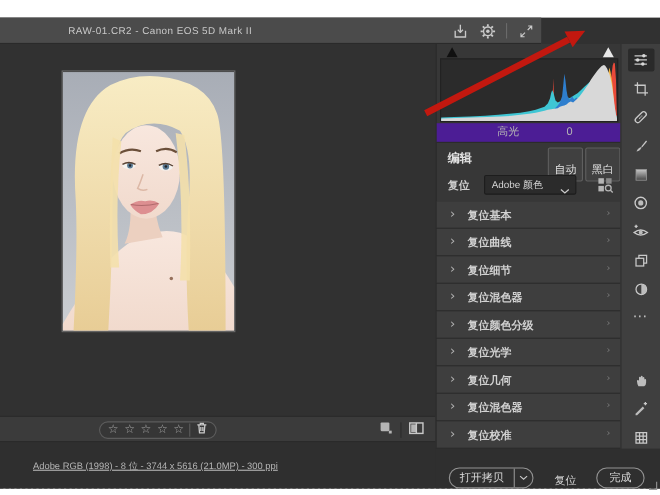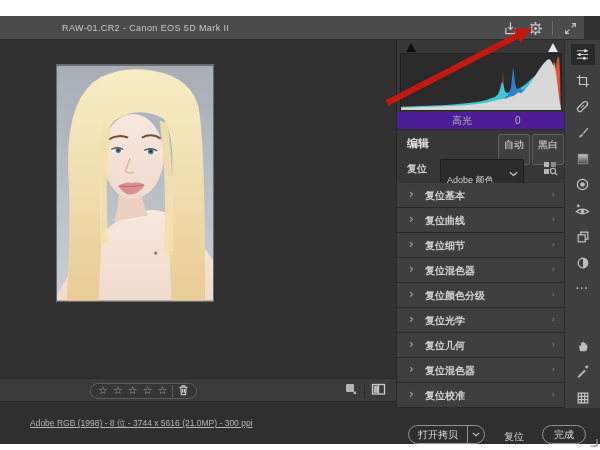--- a/index.html
+++ b/index.html
@@ -1,21 +1,21 @@
 <!DOCTYPE html>
 <html><head>
 <meta charset="utf-8">
 <style>
   * { margin:0; padding:0; box-sizing:border-box; }
   body { background:#fff; font-family:"Liberation Sans", sans-serif; }
   .page { position:relative; width:600px; height:450px; background:#ffffff; overflow:hidden; }
   .app { position:absolute; left:0; top:16px; width:600px; height:428px; background:#313131; border-bottom:1px dashed #3a3a3a; }
 
   
-  .topbar { position:absolute; left:0; top:0; width:584px; height:24px; background:#4b4b4b; border-bottom:1px solid #2a2a2a; }
+  .topbar { position:absolute; left:0; top:0; width:492px; height:24px; background:#4b4b4b; border-bottom:1px solid #2a2a2a; }
   .win-title { position:absolute; left:62px; top:0; line-height:24px; font-size:9px; color:#c9c9c9; letter-spacing:.4px; white-space:nowrap; }
   .topbar-icons { position:absolute; right:6px; top:0; height:24px; display:flex; align-items:center; gap:9px; }
   .tb-icon { width:16px; height:16px; display:flex; align-items:center; justify-content:center; cursor:pointer; }
   .tb-divider { width:1px; height:14px; background:#6a6a6a; }
   svg.ic { stroke:#c9c9c9; fill:none; stroke-width:1.3; }
 
   
   .canvas { position:absolute; left:0; top:24px; width:396px; height:338px; background:#313131; }
   .photo { position:absolute; left:56px; top:24px; width:158px; height:238px; border:1px solid #6a6a6a; }
 
@@ -32,26 +32,26 @@
   .clip-row { position:absolute; left:0; top:3px; width:168px; height:10px; }
   .tri { width:0; height:0; border-left:5px solid transparent; border-right:5px solid transparent; position:absolute; cursor:pointer; }
   .tri-shadow { left:9px; border-bottom:9px solid #101010; }
   .tri-highlight { right:7px; border-bottom:9px solid #e8e8e8; }
   .histogram { position:absolute; left:3px; top:13px; width:162px; height:58px; background:#2b2b2b; border:1px solid #222; cursor:pointer; }
   .hl-row { position:absolute; left:0; top:72px; width:168px; height:17px; background:#4c1d95; color:#b5b5b5; font-size:10px; line-height:17px; }
   .hl-label { position:absolute; left:55px; }
   .hl-value { position:absolute; left:118px; }
   .edit-row { position:absolute; left:0; top:89px; width:168px; height:26px; border-top:1px solid #2b2b2b; }
   .edit-title { position:absolute; left:10px; top:6px; font-size:11px; font-weight:bold; color:#e2e2e2; }
-  .mini-btn { position:absolute; top:4px; height:31px; font-size:10px; color:#e0e0e0; background:#404040; border:1px solid #5f5f5f; border-radius:2px; padding:2px 5px; line-height:15px; cursor:pointer; }
+  .mini-btn { position:absolute; top:4px; height:31px; font-size:10px; color:#e0e0e0; background:#404040; border:1px solid #5f5f5f; border-radius:2px; padding:12px 5px; line-height:15px; cursor:pointer; }
   .btn-auto { left:101px; }
   .btn-bw { left:135px; }
   .profile-row { position:absolute; left:0; top:115px; width:168px; height:27px; }
   .profile-label { position:absolute; left:10px; top:7px; font-size:10px; font-weight:bold; color:#cfcfcf; }
-  .dropdown { position:absolute; left:43px; top:4px; width:84px; height:18px; background:#2b2b2b; border:1px solid #1d1d1d; border-radius:2px; color:#d6d6d6; font-size:9px; line-height:16px; padding:12px 6px; cursor:pointer; }
+  .dropdown { position:absolute; left:43px; top:4px; width:84px; height:18px; background:#2b2b2b; border:1px solid #1d1d1d; border-radius:2px; color:#d6d6d6; font-size:9px; line-height:16px; padding:0 6px; cursor:pointer; }
   .dd-chev { position:absolute; right:5px; top:6px; }
   .pf-browser { position:absolute; right:7px; top:5px; width:16px; height:16px; cursor:pointer; }
   .sections { position:absolute; left:0; top:143px; width:168px; height:225px; background:#2b2b2b; }
   .sec-row { position:relative; width:168px; height:24px; margin-bottom:1px; background:#3e3e3e; cursor:pointer; }
   .sec-chev { position:absolute; left:12px; top:4px; font-size:12px; color:#b0b0b0; font-family:"DejaVu Sans", sans-serif; }
   .sec-label { position:absolute; left:28px; top:6px; font-size:10px; font-weight:bold; color:#d2d2d2; }
   .sec-chev-r { position:absolute; right:10px; top:6px; font-size:9px; color:#7d7d7d; font-family:"DejaVu Sans", sans-serif; }
 
   
   .toolbar { position:absolute; left:564px; top:24px; width:36px; height:368px; background:#3f3f3f; border-left:1px solid #2f2f2f; display:flex; flex-direction:column; align-items:center; }

